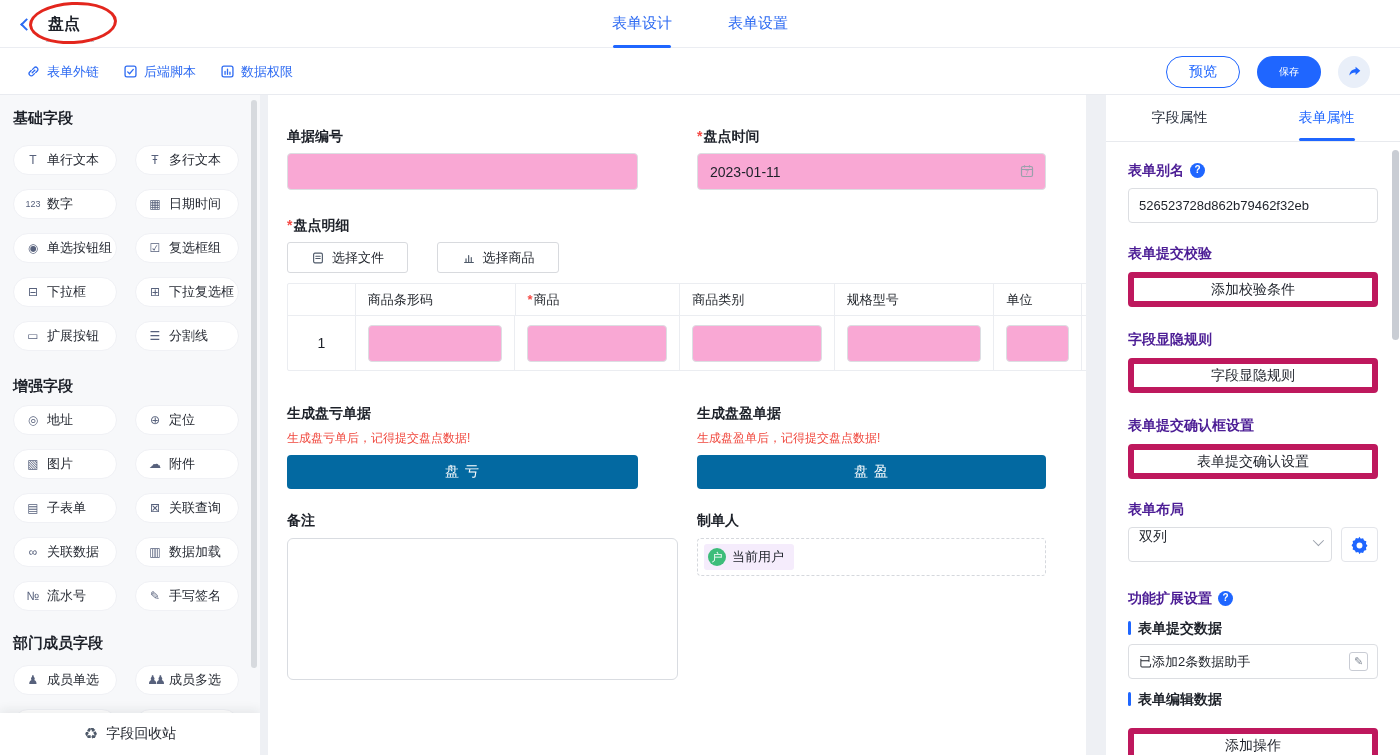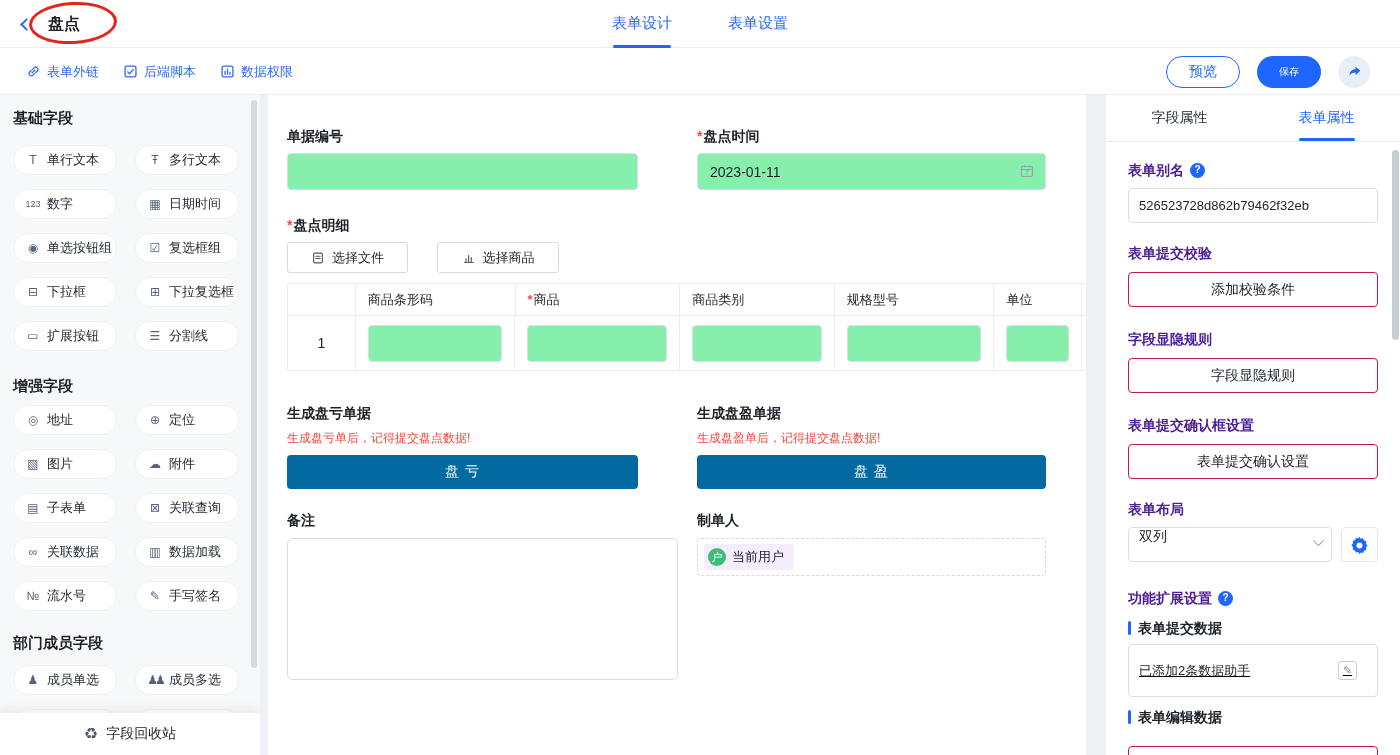--- a/index.html
+++ b/index.html
@@ -45,21 +45,21 @@
   .plabel { font-size:13px; color:#262a33; white-space:nowrap; }
   .sb-scroll { position:absolute; right:3px; top:5px; width:6px; height:568px; background:#d7dade; border-radius:3px; cursor:pointer; }
   .recycle-bar { position:absolute; left:0; bottom:0; width:260px; height:42px; background:#fff; box-shadow:0 -3px 10px rgba(29,33,41,.08); display:flex; align-items:center; justify-content:center; gap:8px; z-index:5; cursor:pointer; }
   .recycle-ico { font-size:16px; color:#4e5969; line-height:1; }
   .recycle-label { font-size:14px; color:#1d2129; }
 
   
   .canvas { position:absolute; left:268px; top:95px; width:818px; bottom:0; background:#fff; overflow:hidden; }
   .f-label { font-size:14px; font-weight:700; color:#1d2129; line-height:20px; }
   .req { color:#f54a45; margin-right:1px; font-weight:700; }
-  .inp { width:100%; height:37px; border:1px solid #dcdee2; border-radius:4px; background:#86efac; font-size:14px; color:#1d2129; padding:0 12px; outline:none; font-family:inherit; }
+  .inp { width:100%; height:37px; border:1px solid #dcdee2; border-radius:4px; background:#f9a8d4; font-size:14px; color:#1d2129; padding:0 12px; outline:none; font-family:inherit; }
   .blk-docno { position:absolute; left:19px; top:31px; width:351px; }
   .blk-date  { position:absolute; left:429px; top:31px; width:349px; }
   .blk-docno .inp, .blk-date .inp { margin-top:7px; }
   .date-wrap { position:relative; }
   .cal-ico { position:absolute; right:11px; top:17px; }
   .blk-detail-label { position:absolute; left:19px; top:120px; }
   .sel-btn { position:absolute; top:147px; height:31px; border:1px solid #d8dade; border-radius:3px; background:#fff; display:flex; align-items:center; justify-content:center; gap:7px; font-size:13px; color:#1d2129; cursor:pointer; }
   .btn-file { left:19px; width:121px; }
   .btn-prod { left:169px; width:122px; }
 
@@ -88,30 +88,30 @@
   .panel { position:absolute; left:1106px; top:95px; width:294px; bottom:0; background:#fff; }
   .p-tabs { display:flex; height:47px; border-bottom:1px solid #e8eaee; }
   .p-tab { flex:1; position:relative; display:flex; align-items:center; justify-content:center; font-size:14px; color:#272e3b; cursor:pointer; }
   .p-tab.active { color:#1f66ff; }
   .p-tab.active .tab-underline { position:absolute; left:50%; transform:translateX(-50%); bottom:0; width:56px; height:3px; background:#1f66ff; border-radius:2px; }
   .p-body { padding:18px 22px 0 22px; }
   .p-label { display:flex; align-items:center; gap:6px; font-size:14px; font-weight:700; color:#4c1d95; line-height:20px; }
   .help-badge { width:15px; height:15px; border-radius:50%; background:#1f66ff; color:#fff; font-size:10px; display:flex; align-items:center; justify-content:center; cursor:pointer; }
   .help-badge::after { content:"?"; }
   .p-input { margin-top:8px; width:100%; height:35px; border:1px solid #dcdee2; border-radius:4px; font-size:13px; color:#1d2129; padding:0 10px; outline:none; font-family:inherit; }
-  .p-btn { margin-top:9px; width:100%; height:35px; border:1px solid #be185d; border-radius:4px; background:#fff; font-size:14px; color:#1d2129; cursor:pointer; }
+  .p-btn { margin-top:9px; width:100%; height:35px; border:6px solid #be185d; border-radius:4px; background:#fff; font-size:14px; color:#1d2129; cursor:pointer; }
   .mt20 { margin-top:20px; } .mt22 { margin-top:22px; } .mt26 { margin-top:26px; } .mt10 { margin-top:10px; }
   .layout-row { margin-top:8px; display:flex; gap:9px; }
   .p-select { flex:1; height:35px; border:1px solid #dcdee2; border-radius:4px; display:flex; align-items:flex-end; justify-content:space-between; padding:15px 10px; cursor:pointer; }
   .p-select-val { font-size:14px; color:#1d2129; }
   .caret-down { width:8px; height:8px; border-right:1.5px solid #9aa0ab; border-bottom:1.5px solid #9aa0ab; transform:rotate(45deg) translateY(-2px); }
   .gear-btn { width:37px; height:35px; border:1px solid #e3e5ea; border-radius:4px; background:#fff; display:flex; align-items:center; justify-content:center; cursor:pointer; }
   .sub-label { display:flex; align-items:center; gap:7px; font-size:14px; font-weight:700; color:#1d2129; line-height:20px; }
   .sub-bar { width:3px; height:14px; background:#1f66ff; border-radius:2px; }
-  .assist-box { margin-top:6px; height:53px; border:1px solid #dcdee2; border-radius:4px; display:flex; align-items:center; justify-content:space-between; padding:0 20px 0 10px;text-decoration:underline; }
+  .assist-box { margin-top:6px; height:35px; border:1px solid #dcdee2; border-radius:4px; display:flex; align-items:center; justify-content:space-between; padding:0 9px 0 10px; }
   .assist-text { font-size:13px; color:#1d2129; }
   .edit-sq { width:19px; height:19px; border:1px solid #c9ccd4; border-radius:3px; display:flex; align-items:center; justify-content:center; font-size:11px; color:#868d99; cursor:pointer; }
   .panel-scroll { position:absolute; right:1px; top:55px; width:7px; height:190px; background:#c9cdd4; border-radius:4px; cursor:pointer; }
   svg { display:block; }
 </style>
 </head>
 <body>
 
 <div class="app">
 

